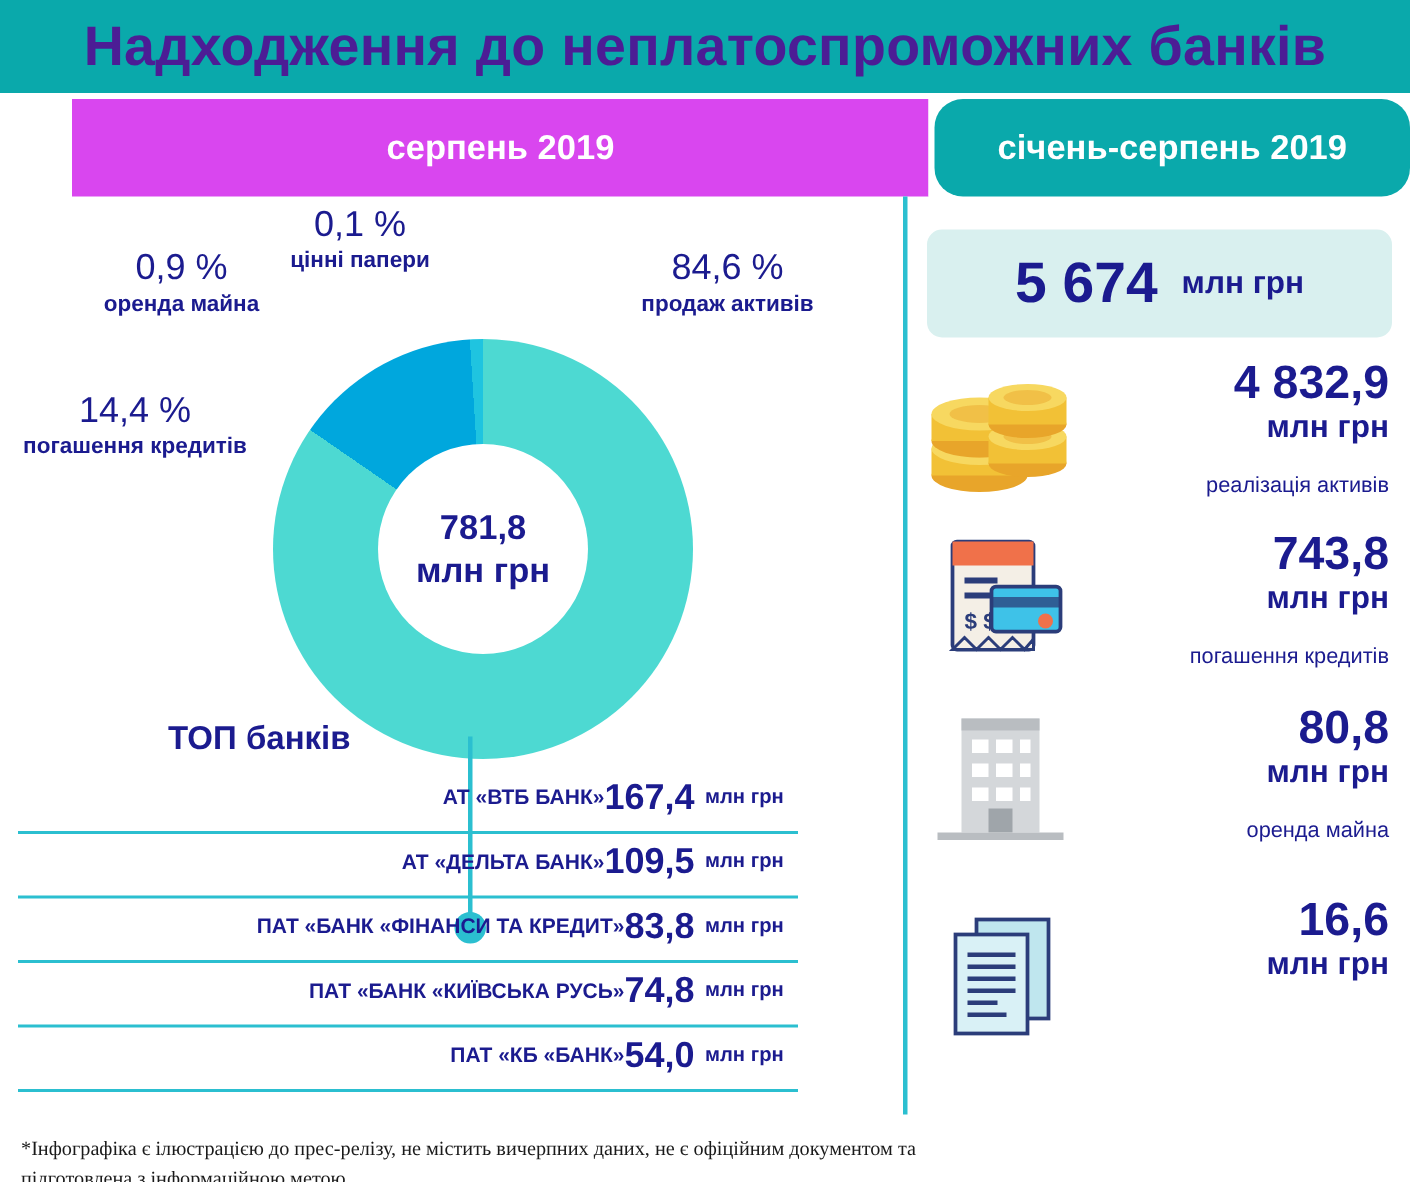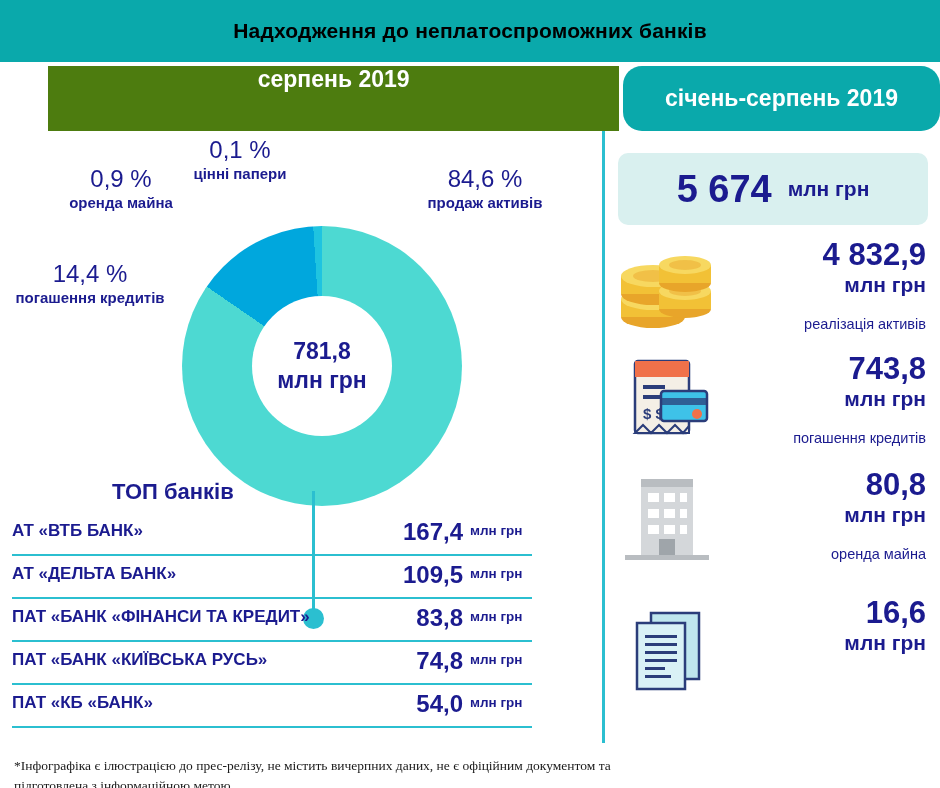--- a/index.html
+++ b/index.html
@@ -13,37 +13,37 @@
   .page { position: relative; width: 940px; height: 788px; }
 
   
   .header {
     position: absolute; left: 0; top: 0;
     width: 940px; height: 62px;
     background: #0aa9ab;
     display: flex; align-items: center; justify-content: center;
   }
   .header-title {
-    color: #000000;
-    font-size: 21px;
+    color: #4c1d95;
+    font-size: 37px;
     font-weight: bold;
     letter-spacing: 0.2px;
     white-space: nowrap;
   }
 
   
   .subbar {
     position: absolute; left: 0; top: 66px;
     width: 940px; height: 65px;
     display: flex;
   }
   .subbar-left {
     width: 602px; height: 65px;
-    background: #4d7c0f;
-    display: flex; justify-content: center; margin-left: 48px;
+    background: #d946ef;
+    display: flex; align-items: center; justify-content: center; margin-left: 48px;
   }
   .subbar-gap { width: 4px; height: 65px; background: #ffffff; }
   .subbar-right {
     width: 334px; height: 65px;
     background: #0aa9ab;
     display: flex; align-items: center; justify-content: center; border-radius: 19px;
   }
   .subbar-label {
     color: #ffffff; font-size: 23px; font-weight: bold;
   }
@@ -95,22 +95,22 @@
     font-size: 22px; font-weight: bold; color: #1b1b8f;
   }
 
   .banks-list { position: absolute; left: 12px; top: 382px; width: 520px; }
   .bank-row {
     position: relative; height: 43px;
     border-bottom: 2px solid #2bbfd0;
     display: flex; align-items: center;
   }
   .bank-name {
-    color: #1b1b8f; font-size: 17px; font-weight: bold;
-    flex: 1 1 auto; white-space: nowrap; padding-bottom: 6px;
+    color: #1b1b8f; font-size: 14px; font-weight: bold;
+    flex: 1 1 auto; white-space: nowrap; padding-bottom: 6px; text-align: right;
   }
   .bank-val {
     color: #1b1b8f; font-size: 24px; font-weight: bold; padding-bottom: 4px;
   }
   .bank-unit {
     color: #1b1b8f; font-size: 13.5px; font-weight: bold;
     margin-left: 7px; width: 62px; padding-bottom: 6px;
   }
 
   

